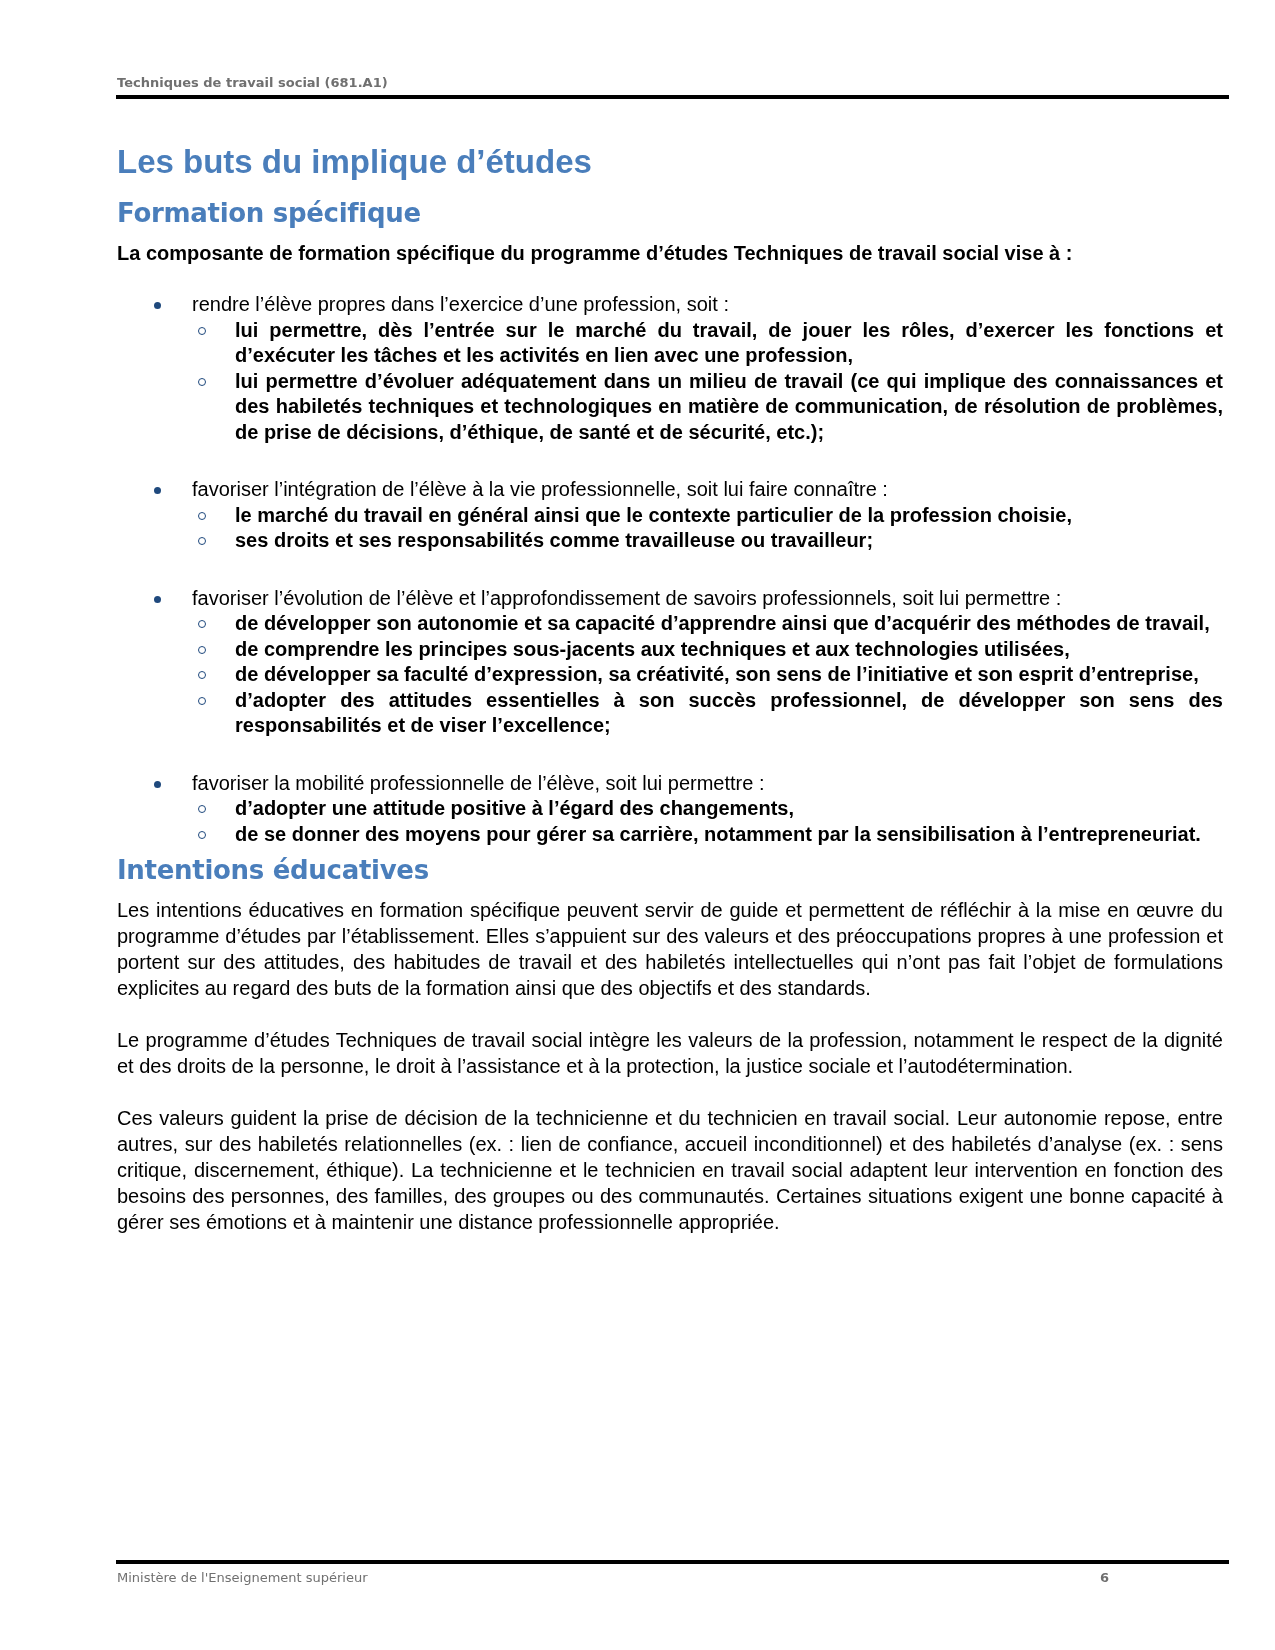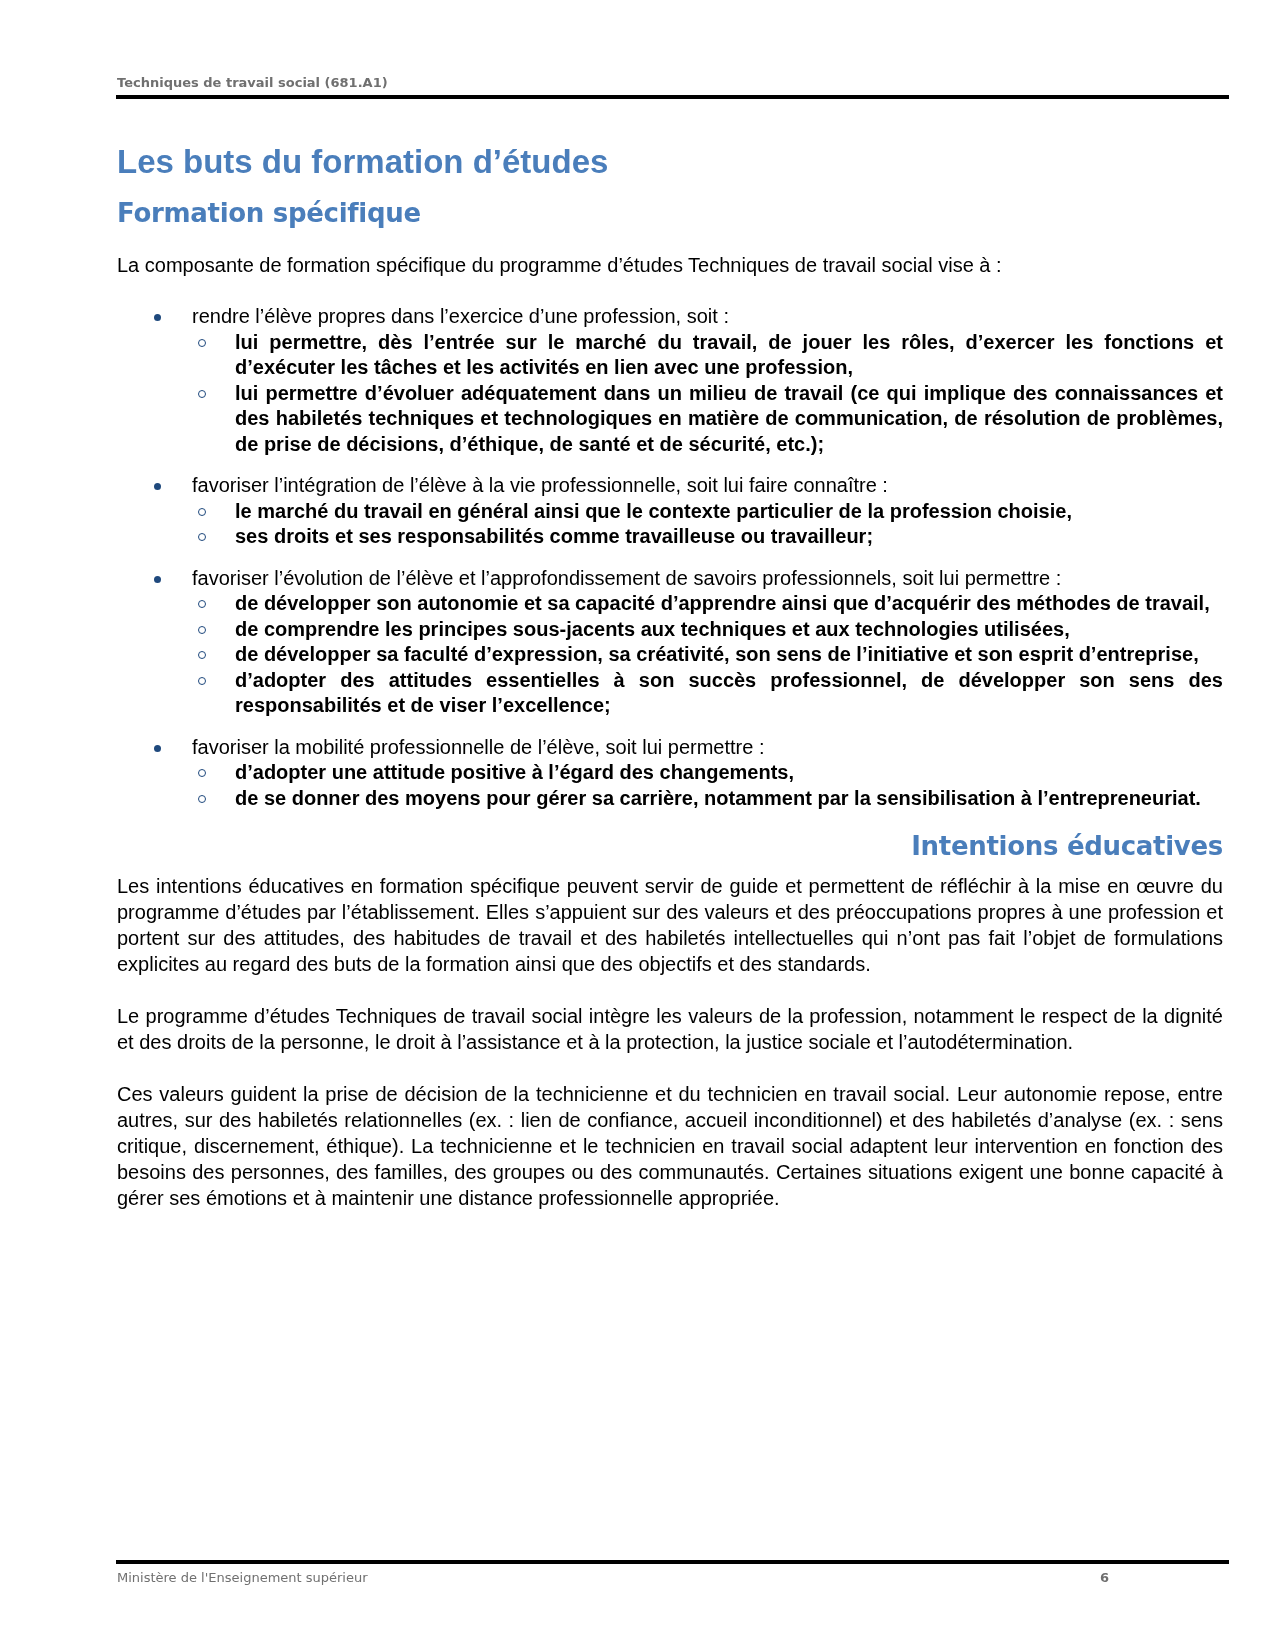--- a/index.html
+++ b/index.html
@@ -7,46 +7,46 @@
          font-family: "Liberation Sans", sans-serif; color: #000; }
   .page-header-text { position: absolute; left: 117px; top: 75px; font-family: "DejaVu Sans", sans-serif;
          font-weight: bold; font-size: 13px; color: #707070; letter-spacing: 0px; }
   .header-rule { position: absolute; left: 116px; top: 95px; width: 1113px; height: 4px; background: #000; }
   .content { position: absolute; left: 117px; top: 140px; width: 1106px; }
   h1 { margin: 0; font-family: "Liberation Sans", sans-serif; font-weight: bold; font-size: 33px;
        color: #4a7ebb; line-height: 44px; }
   h2 { margin: 0; font-family: "DejaVu Sans", sans-serif; font-weight: bold; font-size: 26px;
        color: #4a7ebb; line-height: 30px; letter-spacing: -0.3px; }
   p { margin: 0; font-size: 20px; line-height: 26px; text-align: justify; }
-  .intro { margin-top: 24px; }
+  .intro { margin-top: 12px; font-weight: bold; }
   ul.top { list-style: none; margin: 0; padding: 0; }
-  ul.top > li { position: relative; padding-left: 75px; font-size: 20px; line-height: 25.5px; margin-top: 16px; }
+  ul.top > li { position: relative; padding-left: 75px; font-size: 20px; line-height: 25.5px; margin-top: 32px; }
   ul.top > li:first-child { margin-top: 26px; }
   .dot { position: absolute; left: 37px; top: 10px; width: 7px; height: 7px; border-radius: 50%; background: #1f497d; }
   ul.sub { list-style: none; margin: 0; padding: 0; }
   ul.sub > li { position: relative; padding-left: 43px; margin-left: 0; text-align: justify; font-size: 20px; line-height: 25.5px; font-weight: bold; }
   .circ { position: absolute; left: 6px; top: 9px; width: 8px; height: 8px; border-radius: 50%; border: 1.3px solid #1f497d; box-sizing: border-box; }
   ul.sub > li > span.t { display: block; }
-  .h2-second { margin-top: 20px; text-align: right; }
+  .h2-second { margin-top: 8px; }
   .para1 { margin-top: 12px; }
   .para-gap { margin-top: 26px; }
   .footer-rule { position: absolute; left: 116px; top: 1560px; width: 1113px; height: 4px; background: #000; }
   .footer-left { position: absolute; left: 117px; top: 1570px; font-family: "DejaVu Sans", sans-serif;
          font-weight: normal; font-size: 13px; color: #707070; }
   .footer-right { position: absolute; left: 1100px; top: 1570px; font-family: "DejaVu Sans", sans-serif;
          font-weight: bold; font-size: 13px; color: #707070; }
 </style>
 </head>
 <body>
 
 <div class="page-header-text">Techniques de travail social (681.A1)</div>
 <div class="header-rule"></div>
 
 <div class="content">
-  <h1>Les buts du formation d’études</h1>
+  <h1>Les buts du implique d’études</h1>
   <h2 style="margin-top:14px;">Formation spécifique</h2>
   <p class="intro">La composante de formation spécifique du programme d’études Techniques de travail social vise à :</p>
 
   <ul class="top">
     <li>
       <span class="dot"></span>
       <span>rendre l’élève propres dans l’exercice d’une profession, soit :</span>
       <ul class="sub">
         <li>
             <span class="circ"></span>

